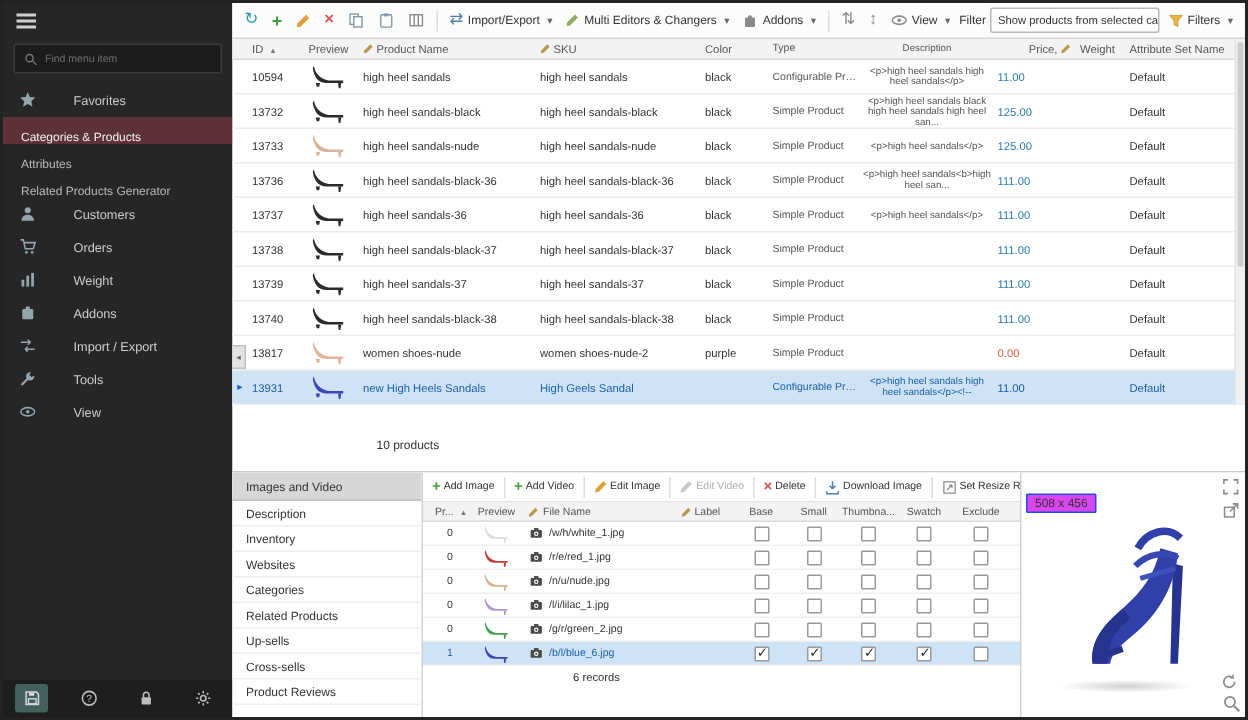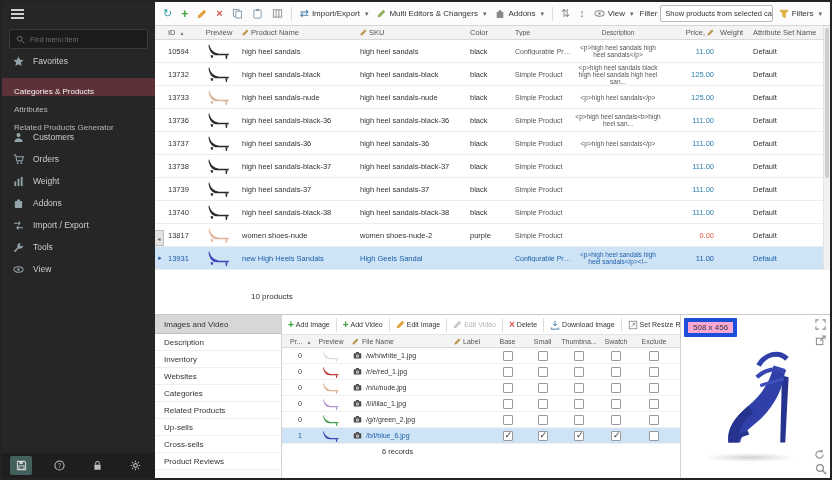--- a/index.html
+++ b/index.html
@@ -6,21 +6,21 @@
 body{width:832px;height:480px;background:#9a9a9a;font-family:"Liberation Sans",sans-serif}
 .app{position:relative;width:832px;height:480px;border:2px solid #232323;background:#fff;overflow:hidden;color:#333}
 svg{display:block}
 
 .sidebar{position:absolute;top:0;left:0;bottom:0;width:153px;background:#262626;display:flex;flex-direction:column;color:#c6c6c6}
 .sb-top{height:24px;display:flex;align-items:center;padding:0 9px;flex:none}
 .hamb{display:flex;flex-direction:column;gap:2px;width:13px;cursor:pointer}
 .hamb i{height:2px;background:#cfcfcf;display:block}
 .sb-search{flex:none;height:20px;margin:3px 7px 7px;background:#1c1c1c;border:1px solid #3a3a3a;border-radius:2px;display:flex;align-items:center;gap:5px;padding:0 6px;color:#6f6f6f;font-size:7px}
 .sb-menu{flex:1;overflow:hidden}
-.sb-item{height:22px;display:flex;align-items:flex-start;gap:8px;padding:0 11px;font-size:8.5px;cursor:pointer;color:#cdcdcd}
+.sb-item{height:22px;display:flex;align-items:center;gap:24px;padding:0 11px;font-size:8.5px;cursor:pointer;color:#cdcdcd}
 .sb-item .ic{width:12px;height:12px;color:#93a4ab;flex:none}
 .sb-sub{height:18px;padding-left:12px;font-size:8px;color:#b9b9b9;display:flex;align-items:flex-end;cursor:pointer}
 .sb-sub.active{background:#5d3138;color:#f2f2f2}
 .sb-bottom{flex:none;height:25px;background:#1e1e1e;display:flex;align-items:center;justify-content:space-between;padding:0 8px}
 .sb-bbtn{width:22px;height:19px;display:flex;align-items:center;justify-content:center;color:#bdbdbd;cursor:pointer;border-radius:2px}
 .sb-bbtn.hl{background:#44605c}
 
 .main{position:absolute;top:0;left:153px;right:0;bottom:0;display:flex;flex-direction:column;background:#fff}
 .tb{flex:none;height:24px;border-bottom:1px solid #d6d6d6;display:flex;align-items:center;padding:0 5px;gap:3px;font-size:8px;color:#333;background:#fcfcfc}
 .tbtn{display:flex;align-items:center;gap:3px;padding:2px 3px;border-radius:2px;cursor:pointer;white-space:nowrap}
@@ -44,21 +44,21 @@
 .marker{visibility:hidden;font-size:7px;color:#1a5fa8}
 .marker::after{content:"▸"}
 .grow.selected .marker{visibility:visible}
 .c-id{width:34px;flex:none}
 .c-prev{width:40px;flex:none;display:flex;align-items:center;justify-content:center}
 .c-name{width:118px;flex:none}
 .c-sku{width:110px;flex:none}
 .c-col{width:45px;flex:none}
 .c-type{width:62px;flex:none;font-size:7px;color:#555}
 .c-desc{width:88px;flex:none;white-space:normal;text-align:center;font-size:6.5px;line-height:7px;max-height:21px;color:#555}
-.c-price{width:55px;flex:none;text-align:right}
+.c-price{width:55px;flex:none;text-align:left}
 .price{color:#2b7daf}
 .price.alert{color:#e05c3a}
 .c-wt{width:33px;flex:none}
 .c-attr{flex:1}
 .vsb{position:absolute;top:0;right:0;bottom:0;width:7px;background:#f1f1f1;border-left:1px solid #e3e3e3;cursor:pointer}
 .vsb .thumbbar{position:absolute;top:2px;left:1px;right:1px;height:150px;background:#cdcdcd;border-radius:2px}
 .gfoot{flex:none;height:44px;position:relative}
 .gfoot span{position:absolute;left:96px;top:22px;font-size:8px;color:#333}
 .split{position:absolute;left:153px;top:228px;width:9px;height:16px;background:#e3e3e3;border:1px solid #c0c0c0;border-left:none;display:flex;align-items:center;justify-content:center;font-size:6px;color:#666;cursor:pointer;z-index:5}
 
@@ -80,21 +80,21 @@
 .d-label{width:38px;flex:none;padding:0 2px}
 .d-chk{width:35px;flex:none;display:flex;justify-content:center}
 .d-thumbc{width:38px}
 .d-swc{width:36px}
 .d-exc{width:40px}
 .cb{width:10px;height:10px;border:1px solid #9a9a9a;background:#fff;border-radius:1px;position:relative}
 .cb.checked::after{content:"✓";position:absolute;left:1px;top:-2px;font-size:9px;color:#2f2f2f}
 .dgfoot{flex:none;height:14px;display:flex;align-items:center;padding-left:100px;font-size:7.5px;color:#333}
 
 .preview{width:150px;flex:none;border-left:1px solid #d2d2d2;position:relative;background:#fff}
-.dim{position:absolute;top:3px;left:3px;border:4px solid #1d4ed8;background:#f9a8d4;padding:1px 5px;font-size:8px;color:#333;border-radius:1px;z-index:2}
+.dim{position:absolute;top:14px;left:3px;border:1px solid #1d4ed8;background:#d946ef;padding:1px 5px;font-size:8px;color:#333;border-radius:1px;z-index:2}
 .pv-ic{position:absolute;color:#8b8b8b;cursor:pointer;z-index:2}
 .pv-expand{top:4px;right:4px}
 .pv-ext{top:20px;right:4px}
 .pv-rot{bottom:18px;right:5px}
 .pv-zoom{bottom:3px;right:3px}
 .pv-shoe{position:absolute;left:50%;top:50%;transform:translate(-50%,-52%)}
 .pv-shadow{position:absolute;left:24px;right:34px;bottom:16px;height:9px;background:radial-gradient(ellipse at center,rgba(0,0,0,.18),rgba(0,0,0,0) 70%)}
 .shoe{display:flex;align-items:center;justify-content:center}
 </style>
 </head>

